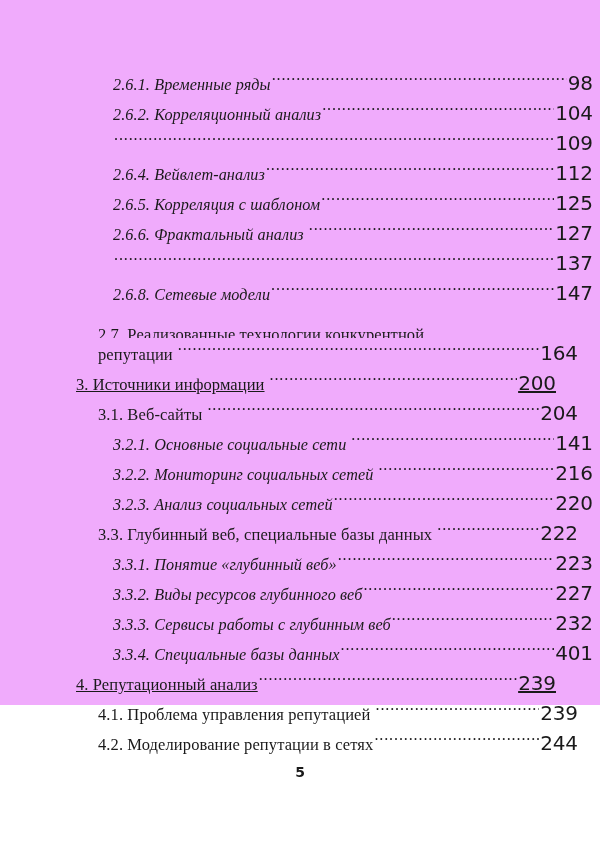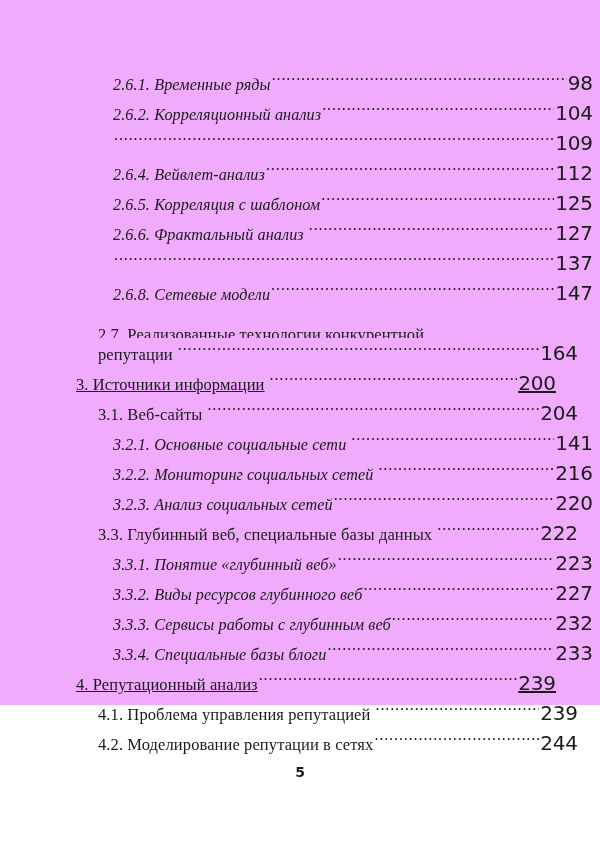--- a/index.html
+++ b/index.html
@@ -196,23 +196,23 @@
         <span class="toc-title">3.3.2. Виды ресурсов глубинного веб</span>
         <span class="toc-leader"></span>
         <span class="toc-page-num">227</span>
       </div>
       <div class="toc-entry lvl-3 italic">
         <span class="toc-title">3.3.3. Сервисы работы с глубинным веб</span>
         <span class="toc-leader"></span>
         <span class="toc-page-num">232</span>
       </div>
       <div class="toc-entry lvl-3 italic">
-        <span class="toc-title">3.3.4. Специальные базы блоги</span>
-        <span class="toc-leader"></span>
-        <span class="toc-page-num">233</span>
+        <span class="toc-title">3.3.4. Специальные базы данных</span>
+        <span class="toc-leader"></span>
+        <span class="toc-page-num">401</span>
       </div>
       <div class="toc-entry lvl-1">
         <span class="toc-title">4. Репутационный анализ</span>
         <span class="toc-leader"></span>
         <span class="toc-page-num">239</span>
       </div>
       <div class="toc-entry lvl-2 gap-leader">
         <span class="toc-title">4.1. Проблема управления репутацией</span>
         <span class="toc-leader"></span>
         <span class="toc-page-num">239</span>

